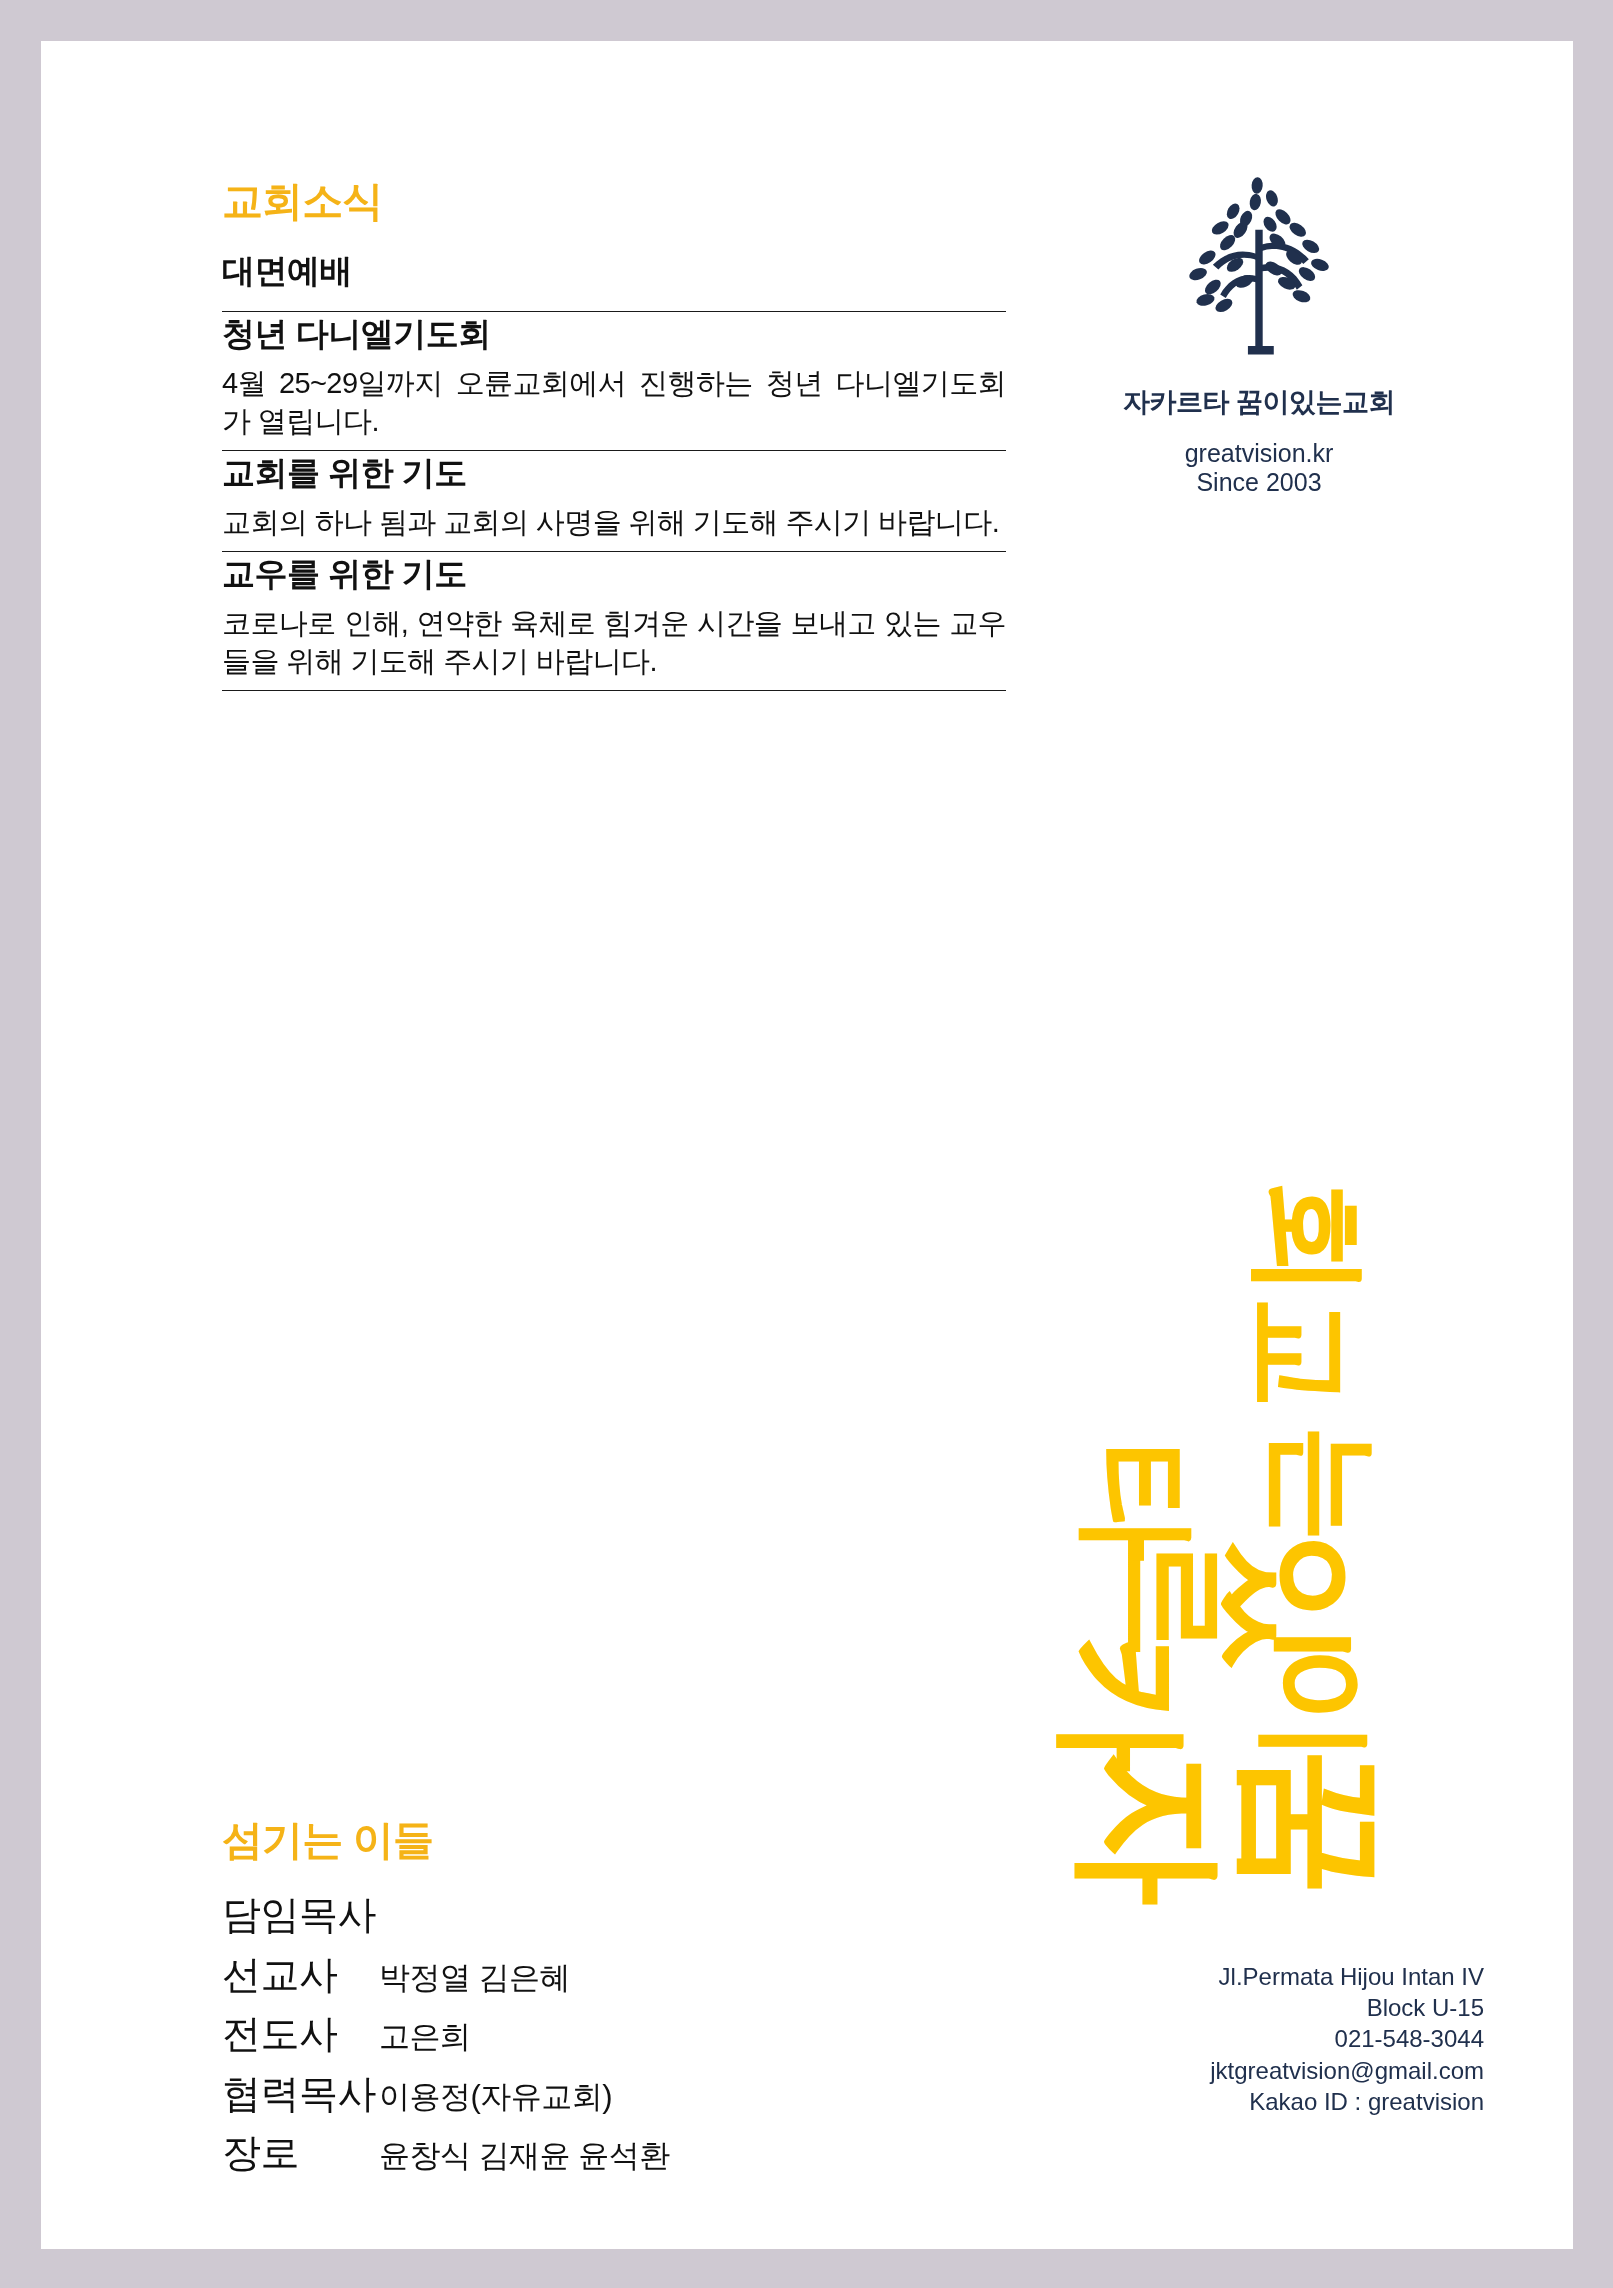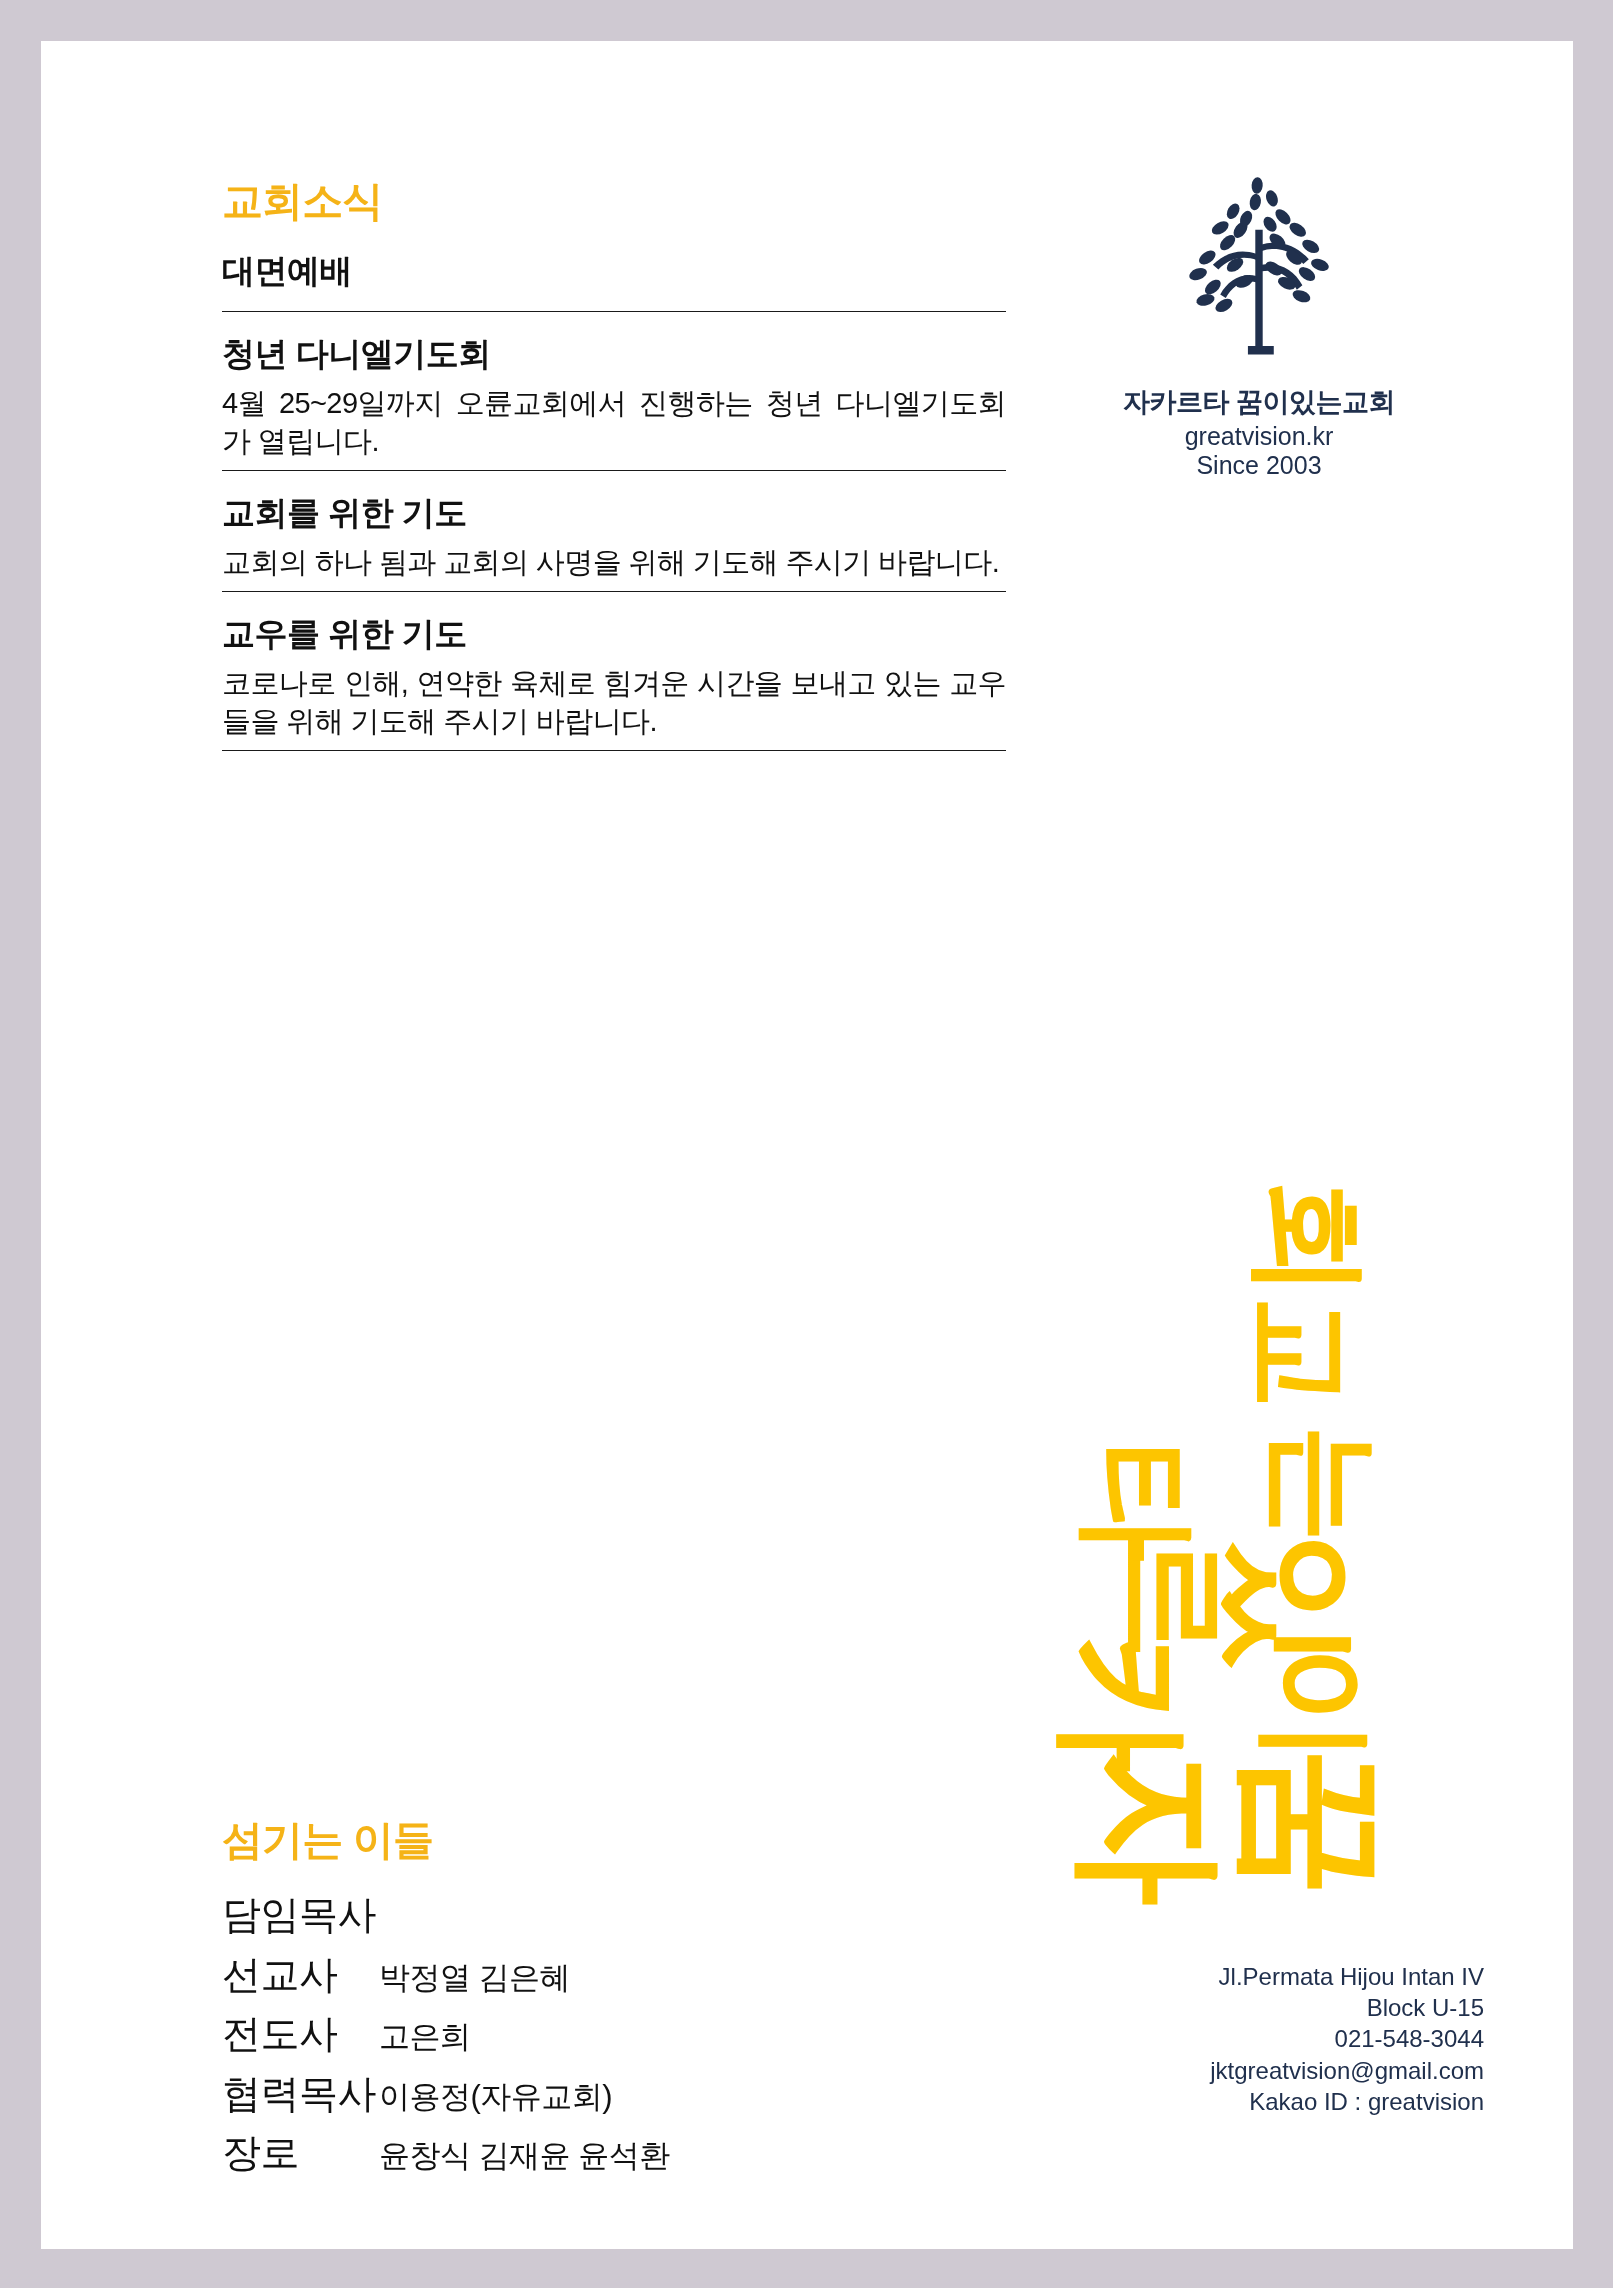--- a/index.html
+++ b/index.html
@@ -32,21 +32,20 @@
   .section-title {
     color: #f5b317;
     font-size: 41px;
     font-weight: bold;
     letter-spacing: -0.9px;
     margin: 0 0 20px 0;
   }
   .news-item {
     border-bottom: 1.8px solid #1a1a1a;
     padding-bottom: 9.2px;
-    margin-bottom: 20px;
   }
   .news-item:last-child { margin-bottom: 0; }
   .news-head {
     font-size: 33px;
     font-weight: bold;
     color: #111;
     letter-spacing: -0.5px;
     margin-bottom: 7.4px;
   }
   .news-body {
@@ -74,21 +73,21 @@
   .church-name {
     margin-top: 11px;
     font-size: 27px;
     font-weight: bold;
     color: #20304d;
     letter-spacing: -0.5px;
   }
   .church-site {
     font-size: 25px;
     color: #20304d;
-    margin-top: 2px;
+    margin-top: 19px;
   }
   .church-since {
     font-size: 25px;
     color: #20304d;
     margin-top: 0px;
   }
 
   
   .big-title {
     position: absolute;

